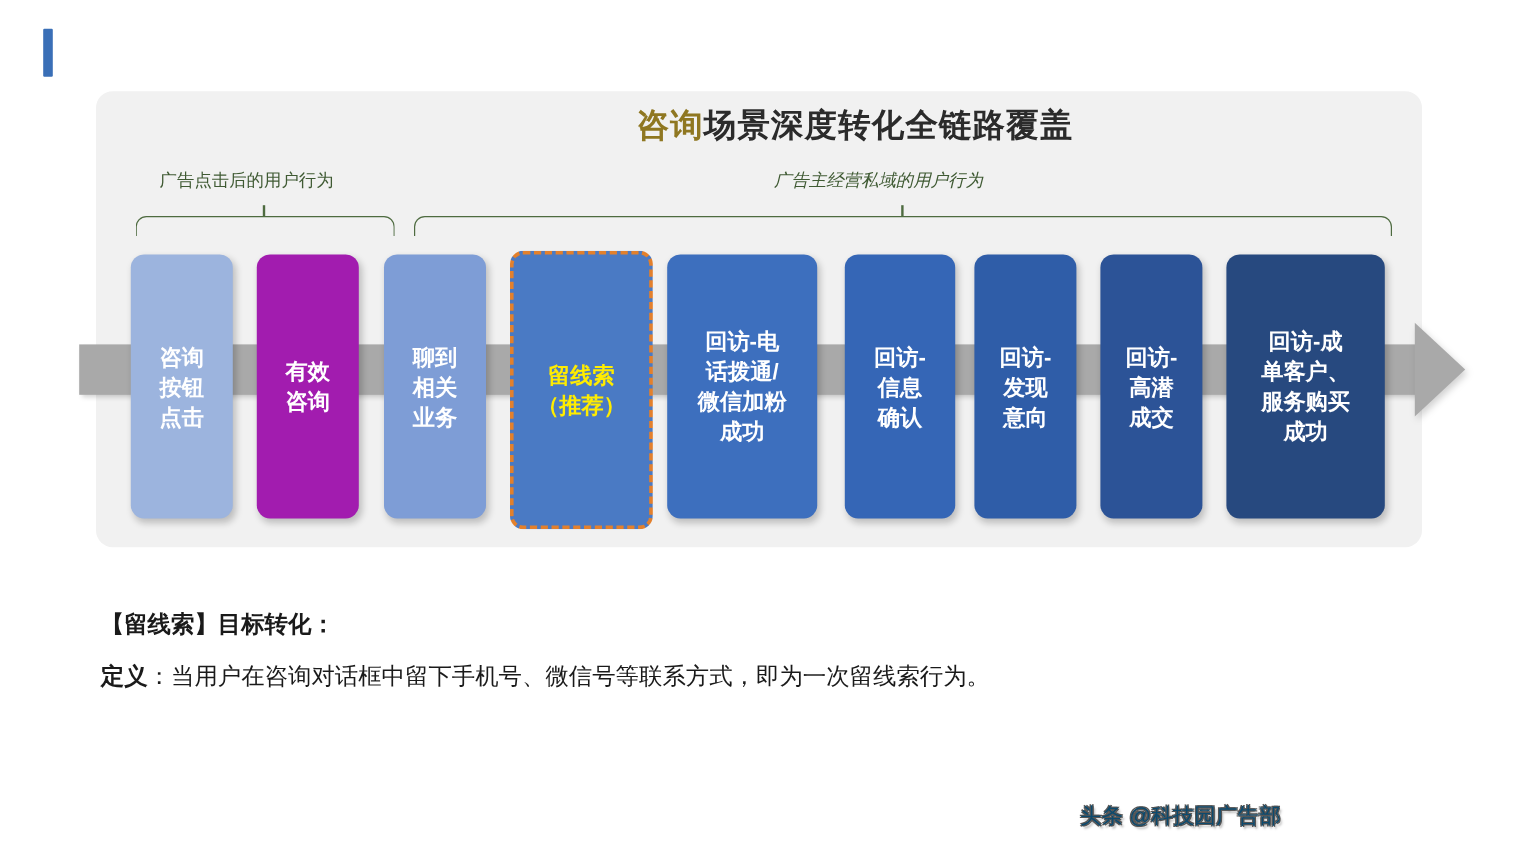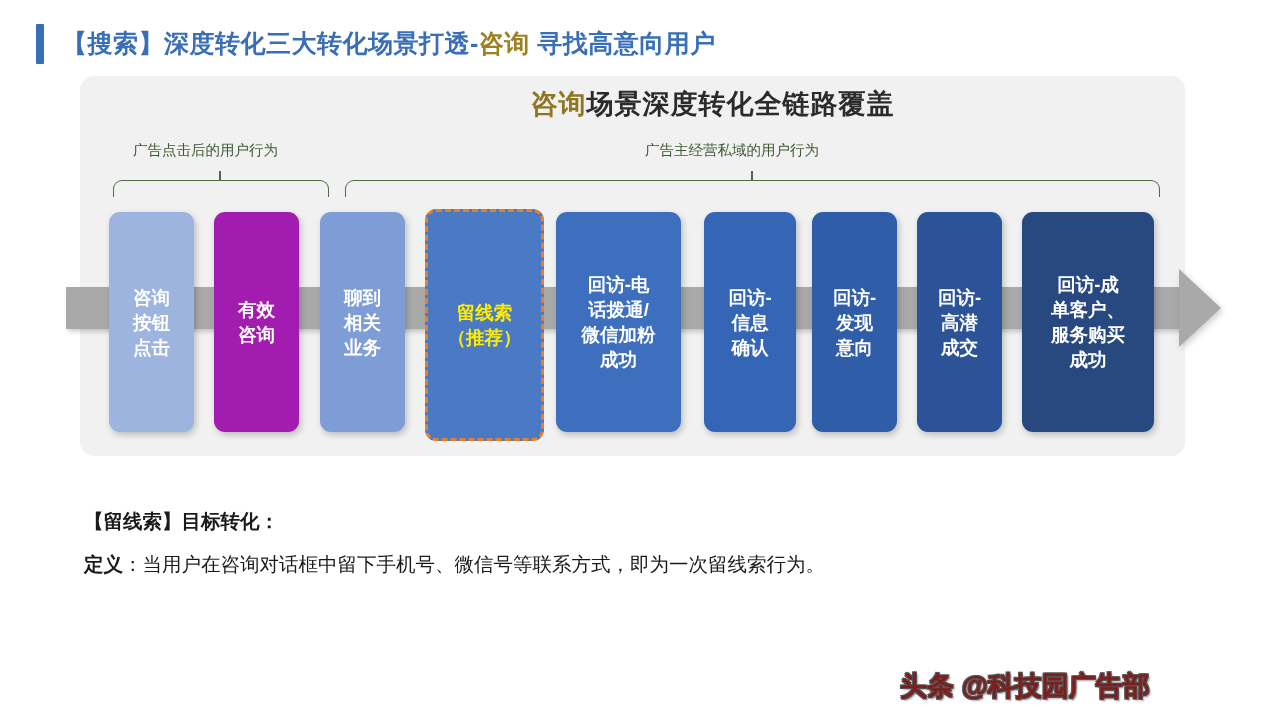--- a/index.html
+++ b/index.html
@@ -45,45 +45,42 @@
   .stage.highlight{border:3px dashed #e3802c;box-shadow:none;}
   .stage.highlight .lbl{color:#ffec00;}
 
   
   #notes{position:absolute;left:84px;top:500px;width:1120px;}
   .note{font-size:19.5px;color:#1a1a1a;line-height:43px;white-space:nowrap;}
   .note .hdr{font-weight:bold;}
   .note .red{color:#e60012;font-weight:bold;font-size:26px;vertical-align:-1px;}
 
   
-  #watermark{position:absolute;left:900px;top:668px;width:340px;font-size:27px;color:#7f1d1d;
-    font-weight:bold;white-space:nowrap;
+  #watermark{position:absolute;left:900px;top:668px;width:340px;font-size:18px;color:#0c4a6e;
+    font-weight:normal;white-space:nowrap;
     text-shadow:-1px -1px 0 #555, 1px -1px 0 #555, -1px 1px 0 #555, 1px 1px 0 #555, 2px 2px 2px rgba(0,0,0,.35);}
 </style>
 </head>
 <body>
 
 <div id="title-bar">
   <div id="title-accent" style="background: rgb(58, 111, 183);"></div>
-  <div id="title-text" style="color: rgb(58, 111, 183);">
-    <span>【搜索】深度转化三大转化场景打透-</span><span class="gold" style="color: rgb(156, 130, 36);">咨询</span><span> 寻找高意向用户</span>
-  </div>
 </div>
 
 <div id="card">
   <div id="card-heading">
     <span class="gold">咨询</span><span>场景深度转化全链路覆盖</span>
   </div>
 </div>
 
 <div class="grp-label" style="left:133px;top:141px;">广告点击后的用户行为</div>
 <div class="bracket" style="left:113px;top:180px;width:214px;"></div>
 <div class="bracket-stem" style="left:219px;top:171px;"></div>
 
-<div class="grp-label" style="left:645px;top:141px;">广告主经营私域的用户行为</div>
+<div class="grp-label" style="left:645px;top:141px;font-style:italic;">广告主经营私域的用户行为</div>
 <div class="bracket" style="left:345px;top:180px;width:813px;"></div>
 <div class="bracket-stem" style="left:751px;top:171px;"></div>
 
 <div id="flow-arrow">
   <div id="flow-shaft" style="background: rgb(169, 169, 169);"></div>
   <div id="flow-head" style="border-left-color: rgb(169, 169, 169);"></div>
 </div>
 
 <div id="stages">
   <div class="stage" style="left: 109px; top: 212px; width: 85px; height: 220px; background: rgb(156, 180, 222);">

